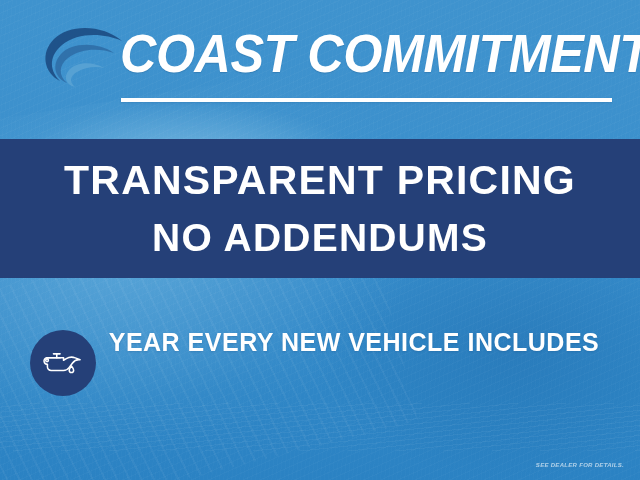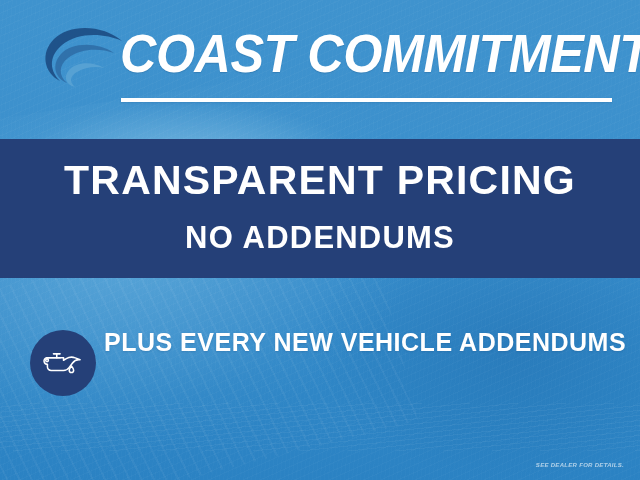--- a/index.html
+++ b/index.html
@@ -182,21 +182,21 @@
   .band-line {
     color: #ffffff;
     font-family: "Liberation Sans Narrow", "Liberation Sans", sans-serif;
     font-weight: bold;
     font-size: 41px;
     line-height: 58px;
     letter-spacing: 1.2px;
     white-space: nowrap;
   }
   .band-line.line2 {
-    font-size: 31px;
+    font-size: 39px;
     letter-spacing: 1.2px;
   }
 
   
   .promo {
     position: absolute;
     left: 0;
     top: 300px;
     width: 640px;
     height: 110px;
@@ -296,19 +296,19 @@
             <path d="M17.2 12.5 L17.2 8.2"></path>
             <path d="M13.6 8.2 L20.8 8.2"></path>
             <path d="M33.2 21.4 C33.2 21.4, 30.8 24.4, 30.8 26.1 C30.8 27.6, 31.9 28.6, 33.2 28.6
                      C34.5 28.6, 35.6 27.6, 35.6 26.1 C35.6 24.4, 33.2 21.4, 33.2 21.4 Z"></path>
           </g>
         </svg>
       </span>
     </div>
 
     <div class="promo-text">
-      <div class="promo-line">PLUS EVERY NEW VEHICLE ADDENDUMS</div>
+      <div class="promo-line">YEAR EVERY NEW VEHICLE INCLUDES</div>
     </div>
   </div>
 
   <div class="disclaimer">SEE DEALER FOR DETAILS.</div>
 
 </div>
 
 </body></html>

